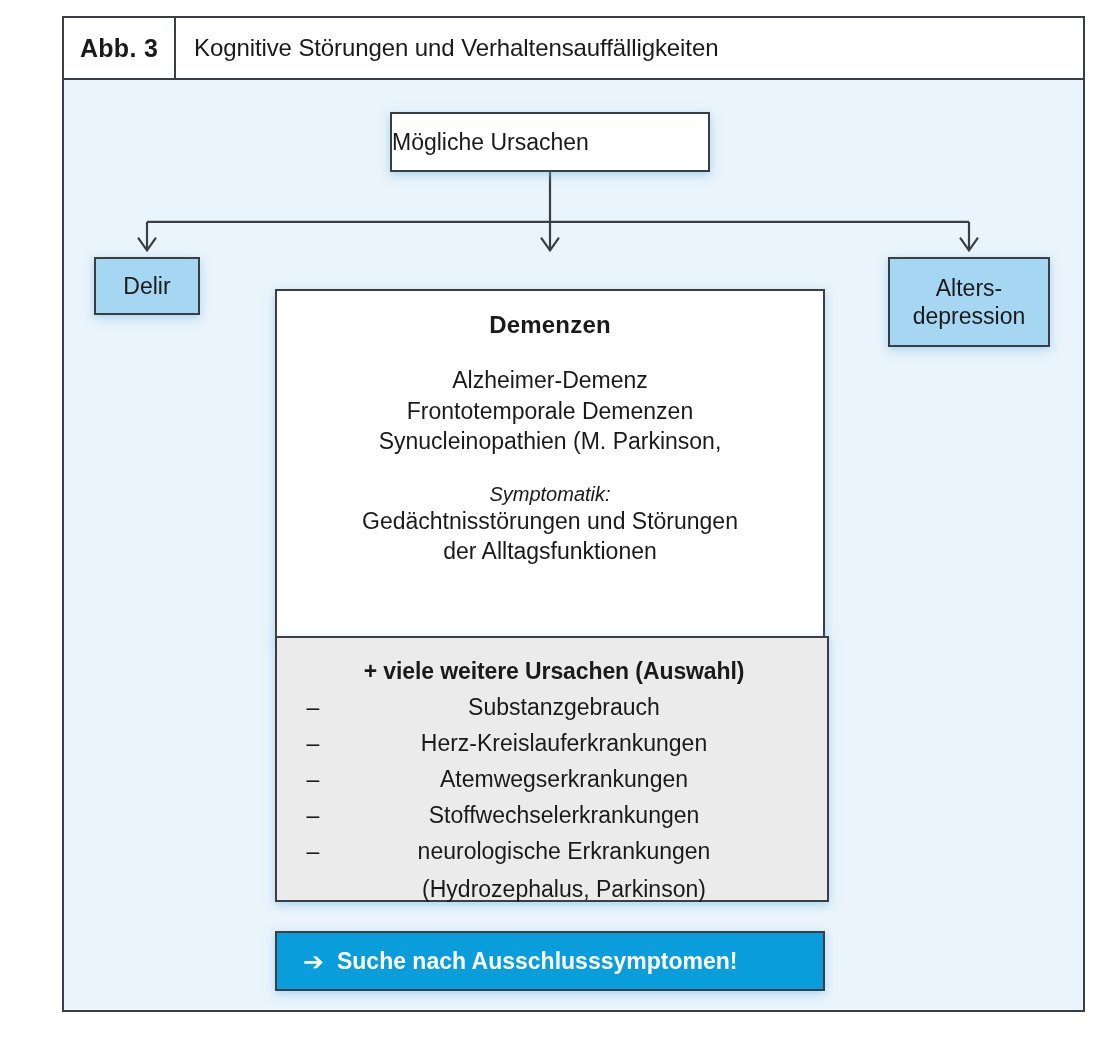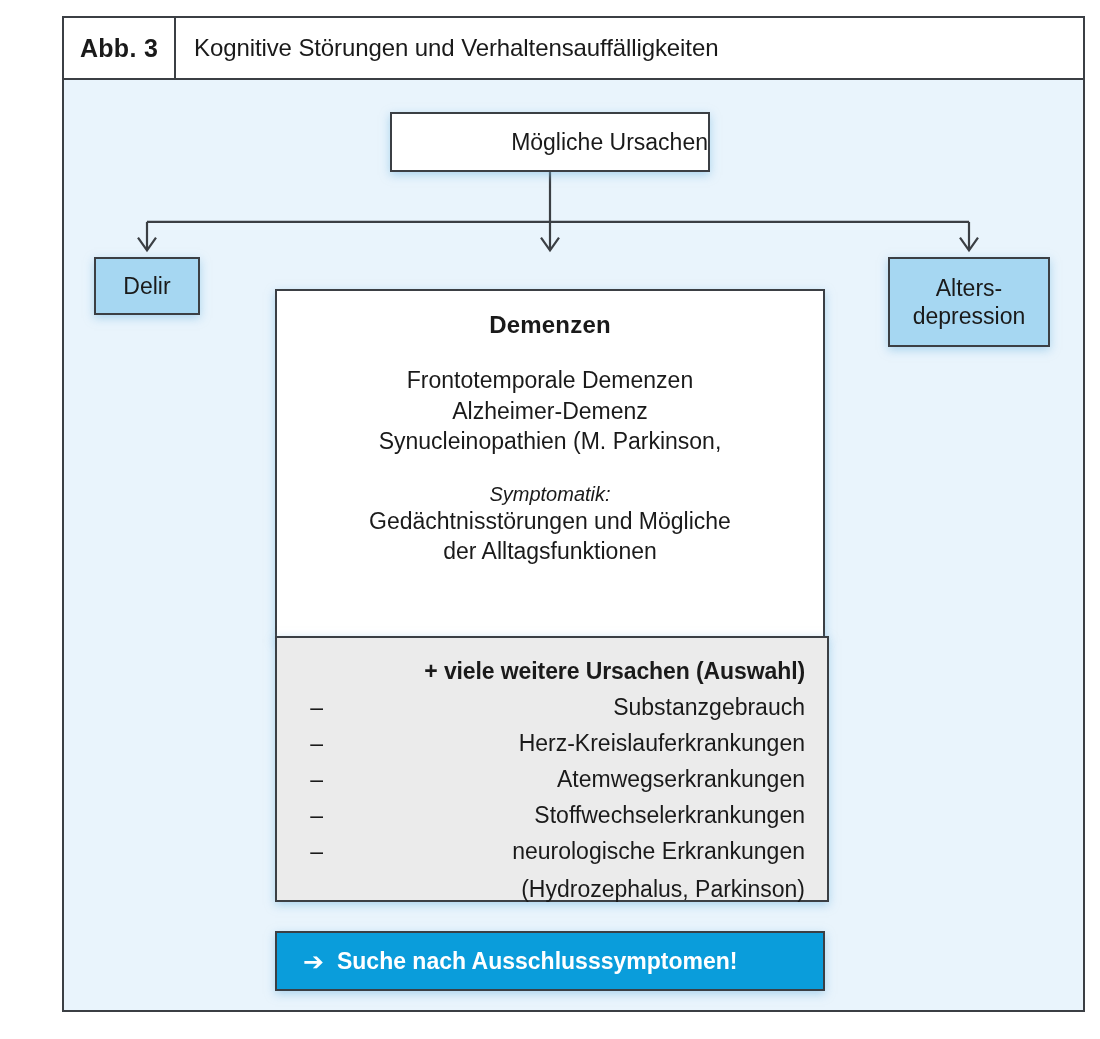--- a/index.html
+++ b/index.html
@@ -91,21 +91,21 @@
   }
 
   #box-moegliche-ursachen {
     left: 326px;
     top: 32px;
     width: 320px;
     height: 60px;
     background: #ffffff;
     display: flex;
     align-items: center;
-    justify-content: flex-end;
+    justify-content: flex-start;
     font-size: 23px;
   }
 
   #box-delir {
     left: 30px;
     top: 177px;
     width: 106px;
     height: 58px;
     background: #a6d7f2;
     display: flex;
@@ -154,21 +154,21 @@
     margin-top: 26px;
   }
 
   #box-weitere-ursachen {
     left: 211px;
     top: 556px;
     width: 554px;
     height: 266px;
     background: #ebebeb;
     padding: 20px 22px 16px 26px;
-    text-align: right;
+    text-align: center;
   }
   #weitere-heading {
     font-size: 23px;
     font-weight: bold;
     margin-bottom: 11px;
     letter-spacing: -0.1px;
   }
   .weitere-item {
     font-size: 23px;
     line-height: 1.0;
@@ -248,25 +248,25 @@
     <div class="node" id="box-altersdepression">
       <span><span>Alters-</span><br><span>depression</span></span>
     </div>
 
     <div class="node" id="box-delir">
       <span>Delir</span>
     </div>
 
     <div class="node" id="box-demenzen">
       <div id="demenzen-heading">Demenzen</div>
+      <div class="demenzen-line">Alzheimer-Demenz</div>
       <div class="demenzen-line">Frontotemporale Demenzen</div>
-      <div class="demenzen-line">Alzheimer-Demenz</div>
       <div class="demenzen-line">Synucleinopathien (M. Parkinson,</div>
       <div id="demenzen-symptomatik-label">Symptomatik:</div>
-      <div class="demenzen-line">Gedächtnisstörungen und Mögliche</div>
+      <div class="demenzen-line">Gedächtnisstörungen und Störungen</div>
       <div class="demenzen-line">der Alltagsfunktionen</div>
     </div>
 
     <div class="node" id="box-weitere-ursachen">
       <div id="weitere-heading">+ viele weitere Ursachen (Auswahl)</div>
 
       <div class="weitere-item">
         <span class="weitere-dash">–</span>
         <span class="weitere-text">Substanzgebrauch</span>
       </div>

